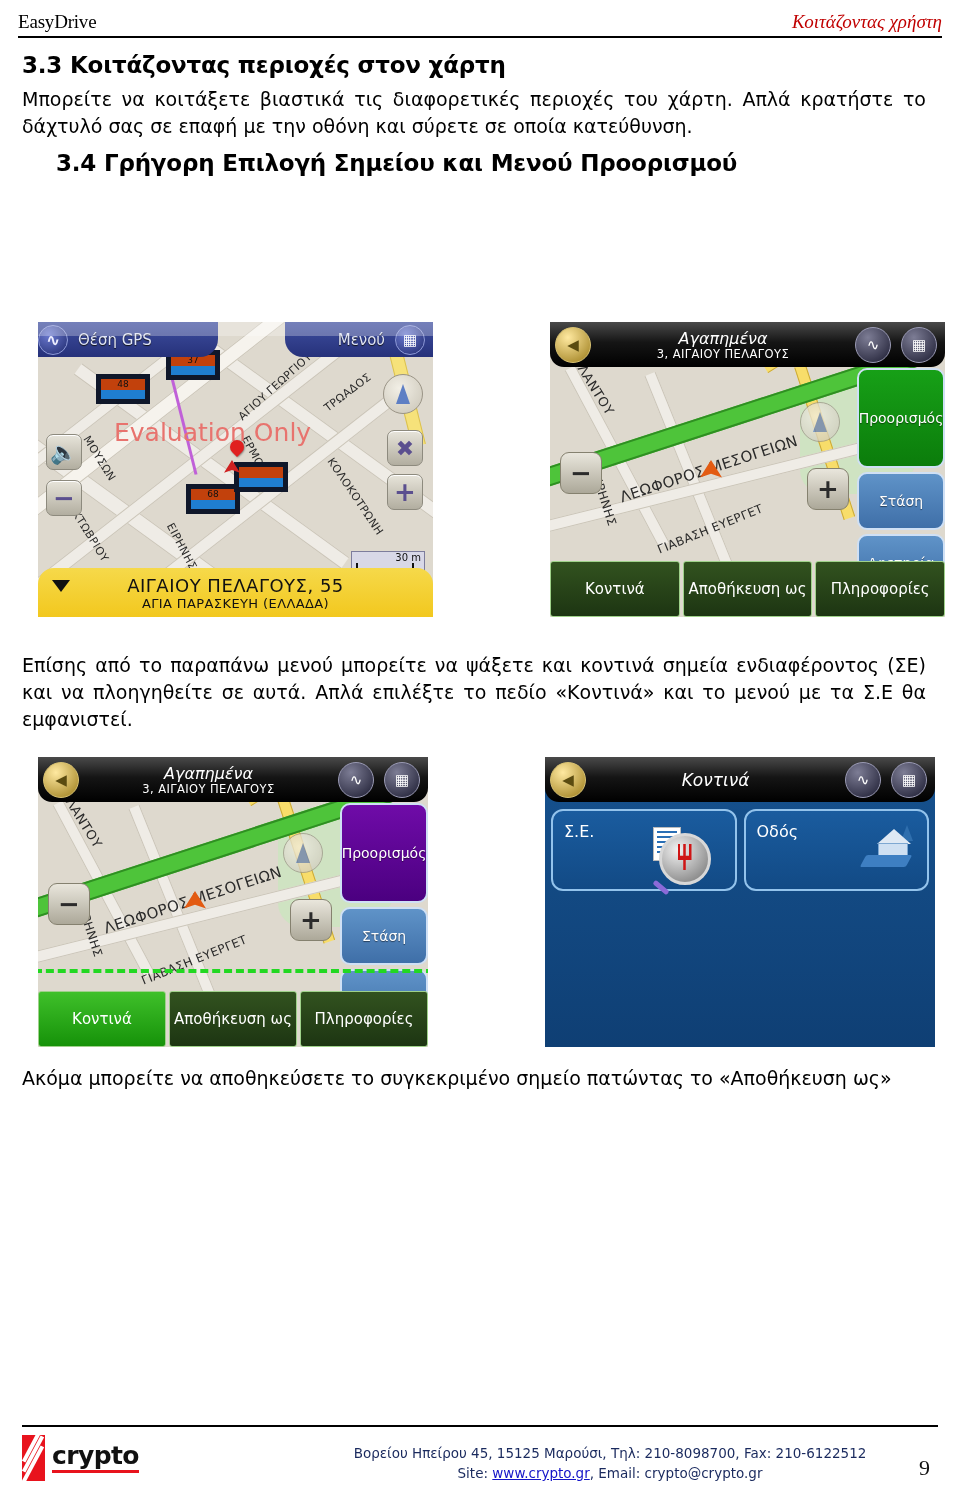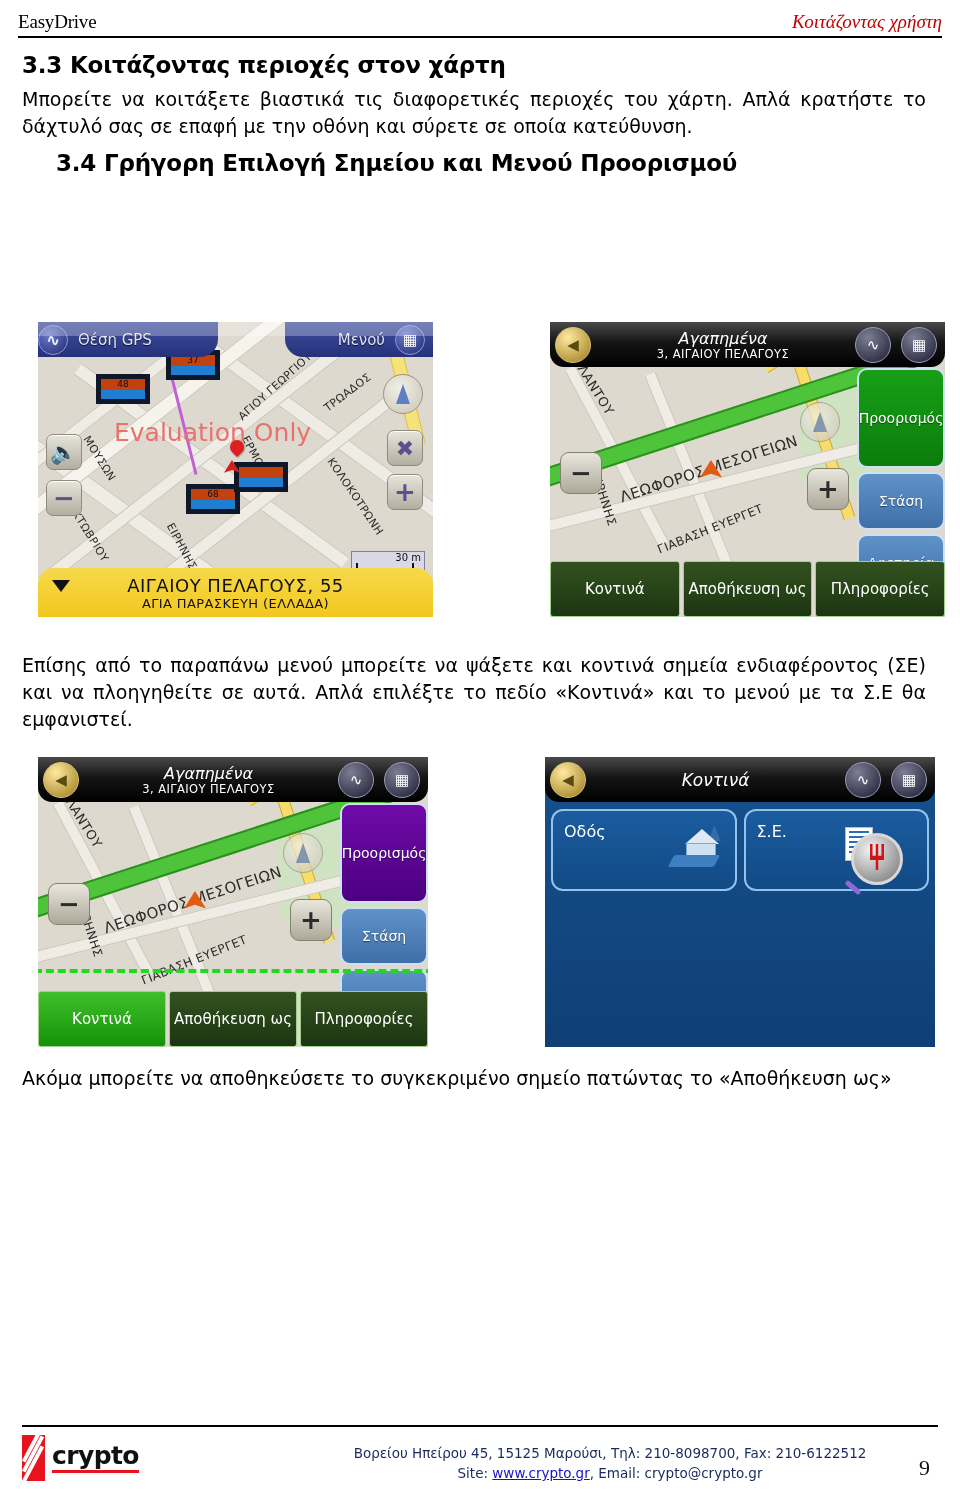--- a/index.html
+++ b/index.html
@@ -696,44 +696,44 @@
       <div class="darkbar">
         <div class="dark-btn gold">◀</div>
         <div class="dark-title single">
           <div class="t1">Κοντινά</div>
         </div>
         <div class="dark-btn">∿</div>
         <div class="dark-btn" style="margin-right:8px;">▦</div>
       </div>
 
       <div class="blue-tiles">
-        <div class="blue-tile">
-          <div class="lbl">Οδός</div>
-          <div class="house-icon">
-            <div class="tree"></div>
-            <div class="roof"></div>
-            <div class="body"></div>
-            <div class="road"></div>
-          </div>
-        </div>
         <div class="blue-tile">
           <div class="lbl">Σ.Ε.</div>
           <div class="tile-icon">
             <div class="doc-sheet">
                 <i></i>
                 <i></i>
                 <i></i>
                 <i></i>
                 <i></i>
               </div>
             <div class="magnifier">
                 <div class="trident"></div>
               </div>
           </div>
         </div>
+        <div class="blue-tile">
+          <div class="lbl">Οδός</div>
+          <div class="house-icon">
+            <div class="tree"></div>
+            <div class="roof"></div>
+            <div class="body"></div>
+            <div class="road"></div>
+          </div>
+        </div>
       </div>
     </div>
   </div>
 </div>
 
 <div style="position:absolute; top:1065px; left:22px; width:904px;">
   <p class="para">Ακόμα μπορείτε να αποθηκεύσετε το συγκεκριμένο σημείο πατώντας το «Αποθήκευση ως»</p>
 </div>
 
 <div class="footer">

